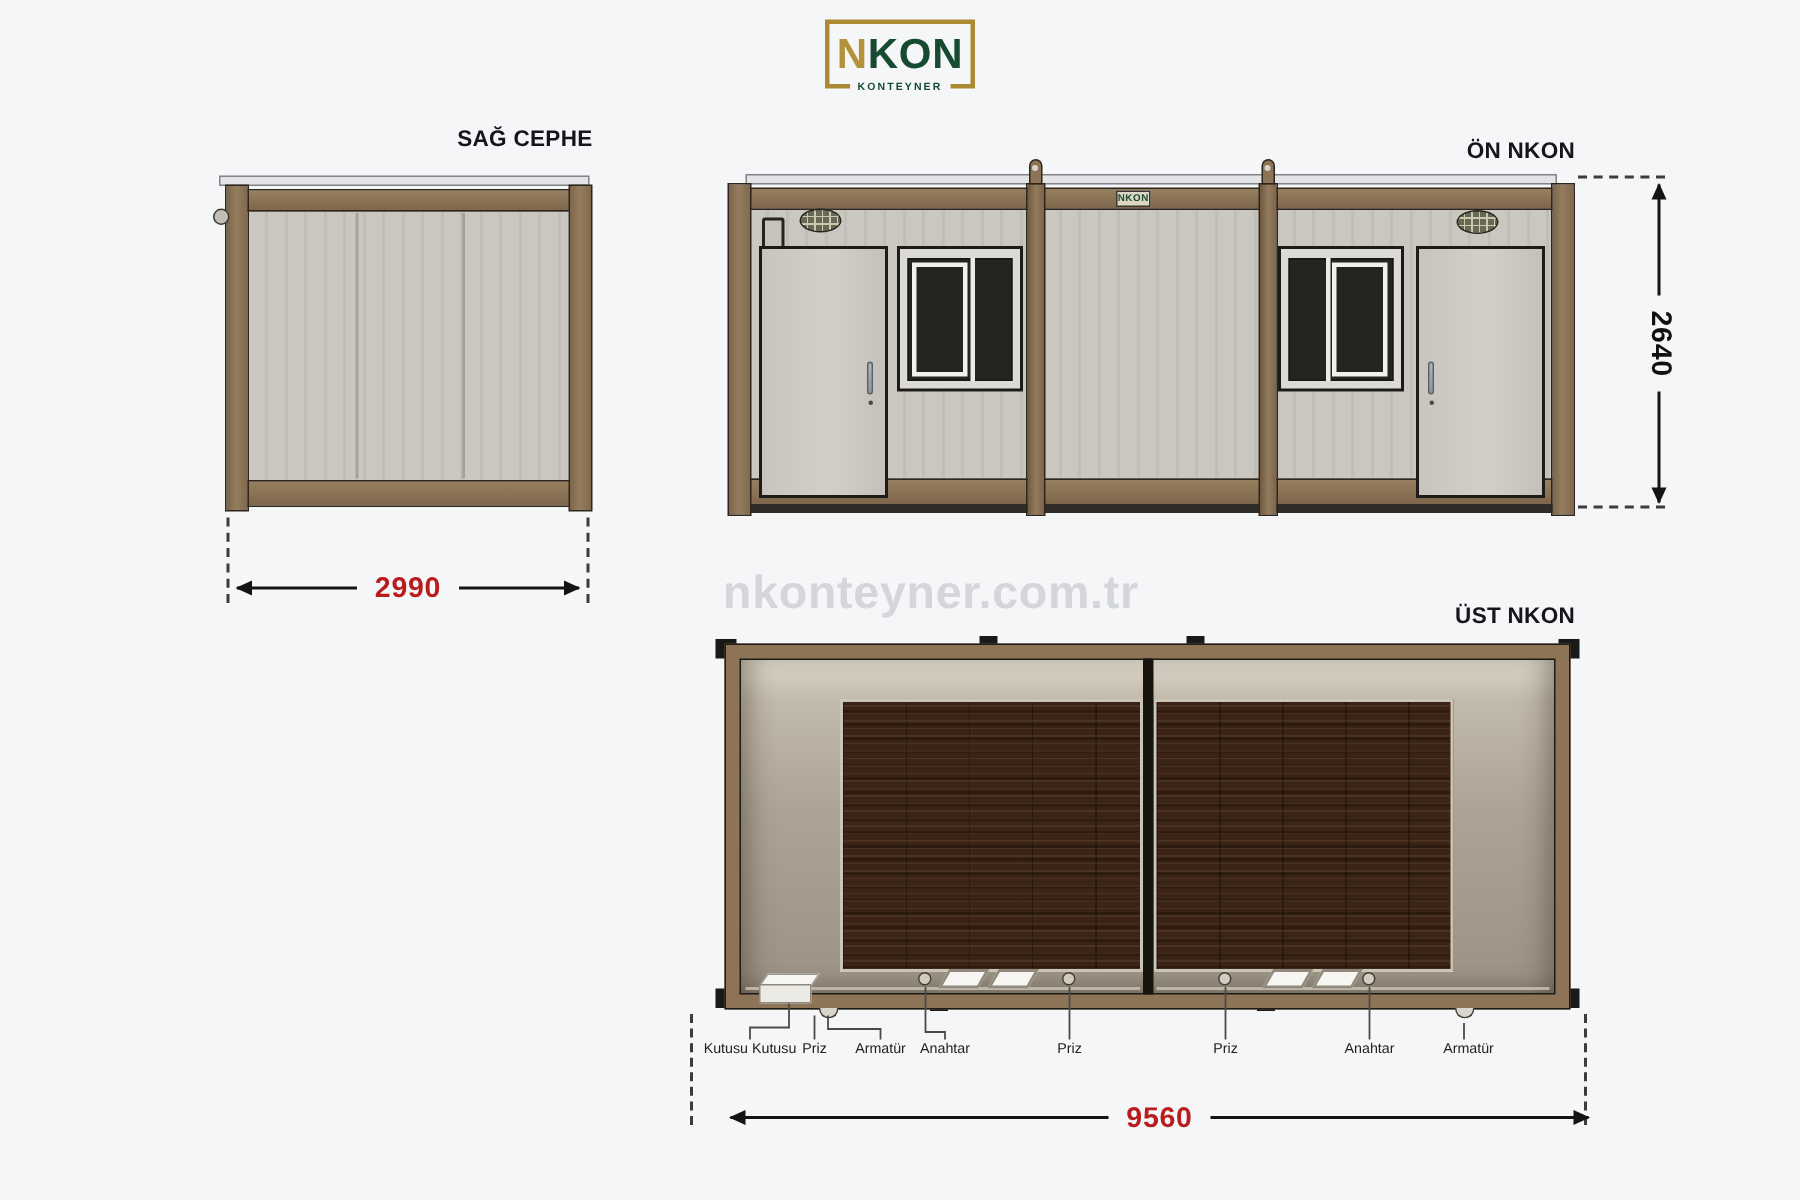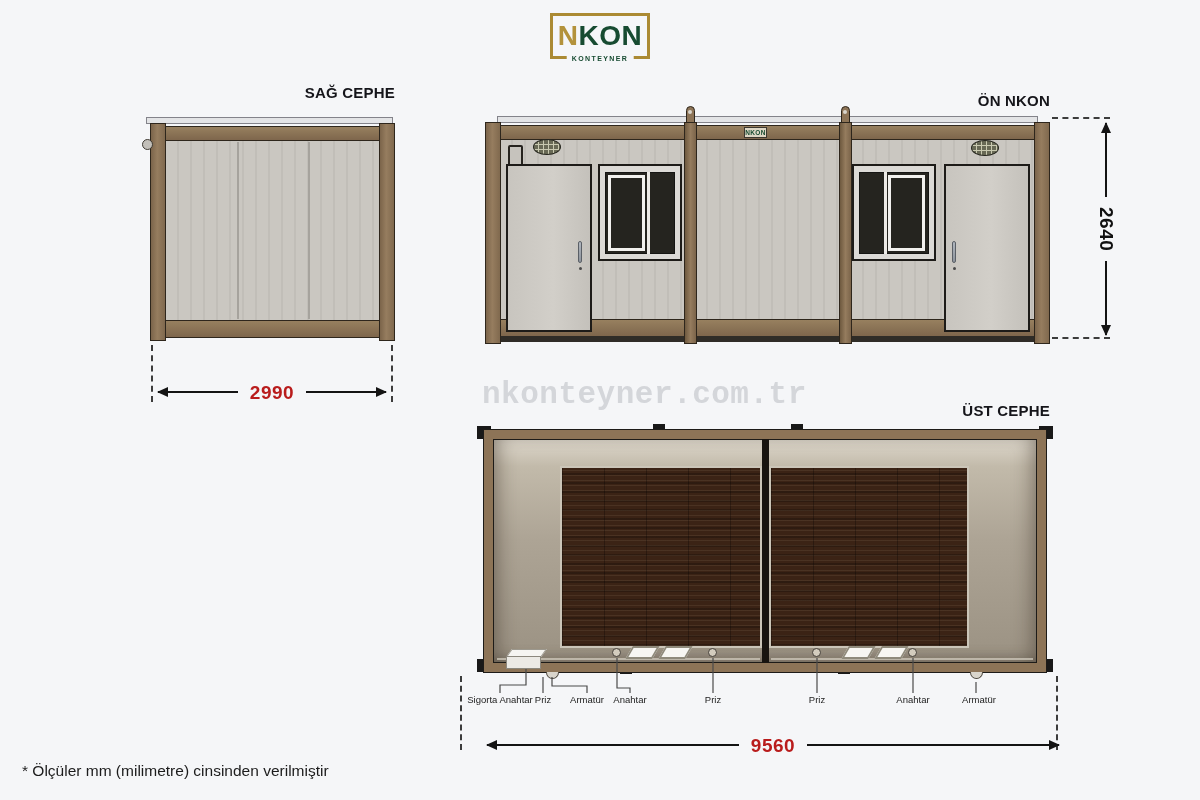--- a/index.html
+++ b/index.html
@@ -174,23 +174,23 @@
   <div class="abs handle-dot" style="left:953px; top:267px;"></div>
 
   <div class="abs dashh" style="left:1052px; top:117px; width:58px;"></div>
   <div class="abs dashh" style="left:1052px; top:337px; width:58px;"></div>
   <div class="abs varrow" style="left:1097px; top:123px; width:18px; height:212px;">
     <div class="vline a-up"></div>
     <div class="dimtext-v">2640</div>
     <div class="vline a-down"></div>
   </div>
 
-  <div class="abs watermark" style="left:482px; top:377px;font-family:Liberation Mono, monospace;">nkonteyner.com.tr</div>
-
-  <div class="abs view-label" style="left:920px; top:402px; width:130px;">ÜST CEPHE</div>
+  <div class="abs watermark" style="left:482px; top:377px;">nkonteyner.com.tr</div>
+
+  <div class="abs view-label" style="left:920px; top:402px; width:130px;">ÜST NKON</div>
 
   <div class="abs casting" style="left:477px; top:426px; width:14px; height:13px;"></div>
   <div class="abs casting" style="left:1039px; top:426px; width:14px; height:13px;"></div>
   <div class="abs casting" style="left:477px; top:659px; width:14px; height:13px;"></div>
   <div class="abs casting" style="left:1039px; top:659px; width:14px; height:13px;"></div>
   <div class="abs tab" style="left:653px; top:424px;"></div>
   <div class="abs tab" style="left:791px; top:424px;"></div>
   <div class="abs tab" style="left:620px; top:668px;"></div>
   <div class="abs tab" style="left:838px; top:668px;"></div>
 
@@ -223,32 +223,31 @@
       <polyline points="103,53 103,37"></polyline>
       <polyline points="147,53 147,46 112,46 112,37"></polyline>
       <polyline points="190,53 190,48 177,48 177,18"></polyline>
       <polyline points="273,53 273,18"></polyline>
       <polyline points="377,53 377,18"></polyline>
       <polyline points="473,53 473,18"></polyline>
       <polyline points="536,53 536,42"></polyline>
     </g>
   </svg>
 
-  <div class="abs plan-label" style="left:500px; top:694px;">Sigorta Anahtar</div>
+  <div class="abs plan-label" style="left:500px; top:694px;">Kutusu Kutusu</div>
   <div class="abs plan-label" style="left:543px; top:694px;">Priz</div>
   <div class="abs plan-label" style="left:587px; top:694px;">Armatür</div>
   <div class="abs plan-label" style="left:630px; top:694px;">Anahtar</div>
   <div class="abs plan-label" style="left:713px; top:694px;">Priz</div>
   <div class="abs plan-label" style="left:817px; top:694px;">Priz</div>
   <div class="abs plan-label" style="left:913px; top:694px;">Anahtar</div>
   <div class="abs plan-label" style="left:979px; top:694px;">Armatür</div>
 
   <div class="abs dashv" style="left:460px; top:676px; height:74px;"></div>
   <div class="abs dashv" style="left:1056px; top:676px; height:74px;"></div>
   <div class="abs harrow" style="left:487px; top:737px; width:572px; height:16px;">
     <div class="hline a-left"></div>
     <div class="dimtext">9560</div>
     <div class="hline a-right"></div>
   </div>
 
-  <div class="abs footnote" style="left:22px; top:762px;">* Ölçüler mm (milimetre) cinsinden verilmiştir</div>
 
 </div>
 
 </body></html>

